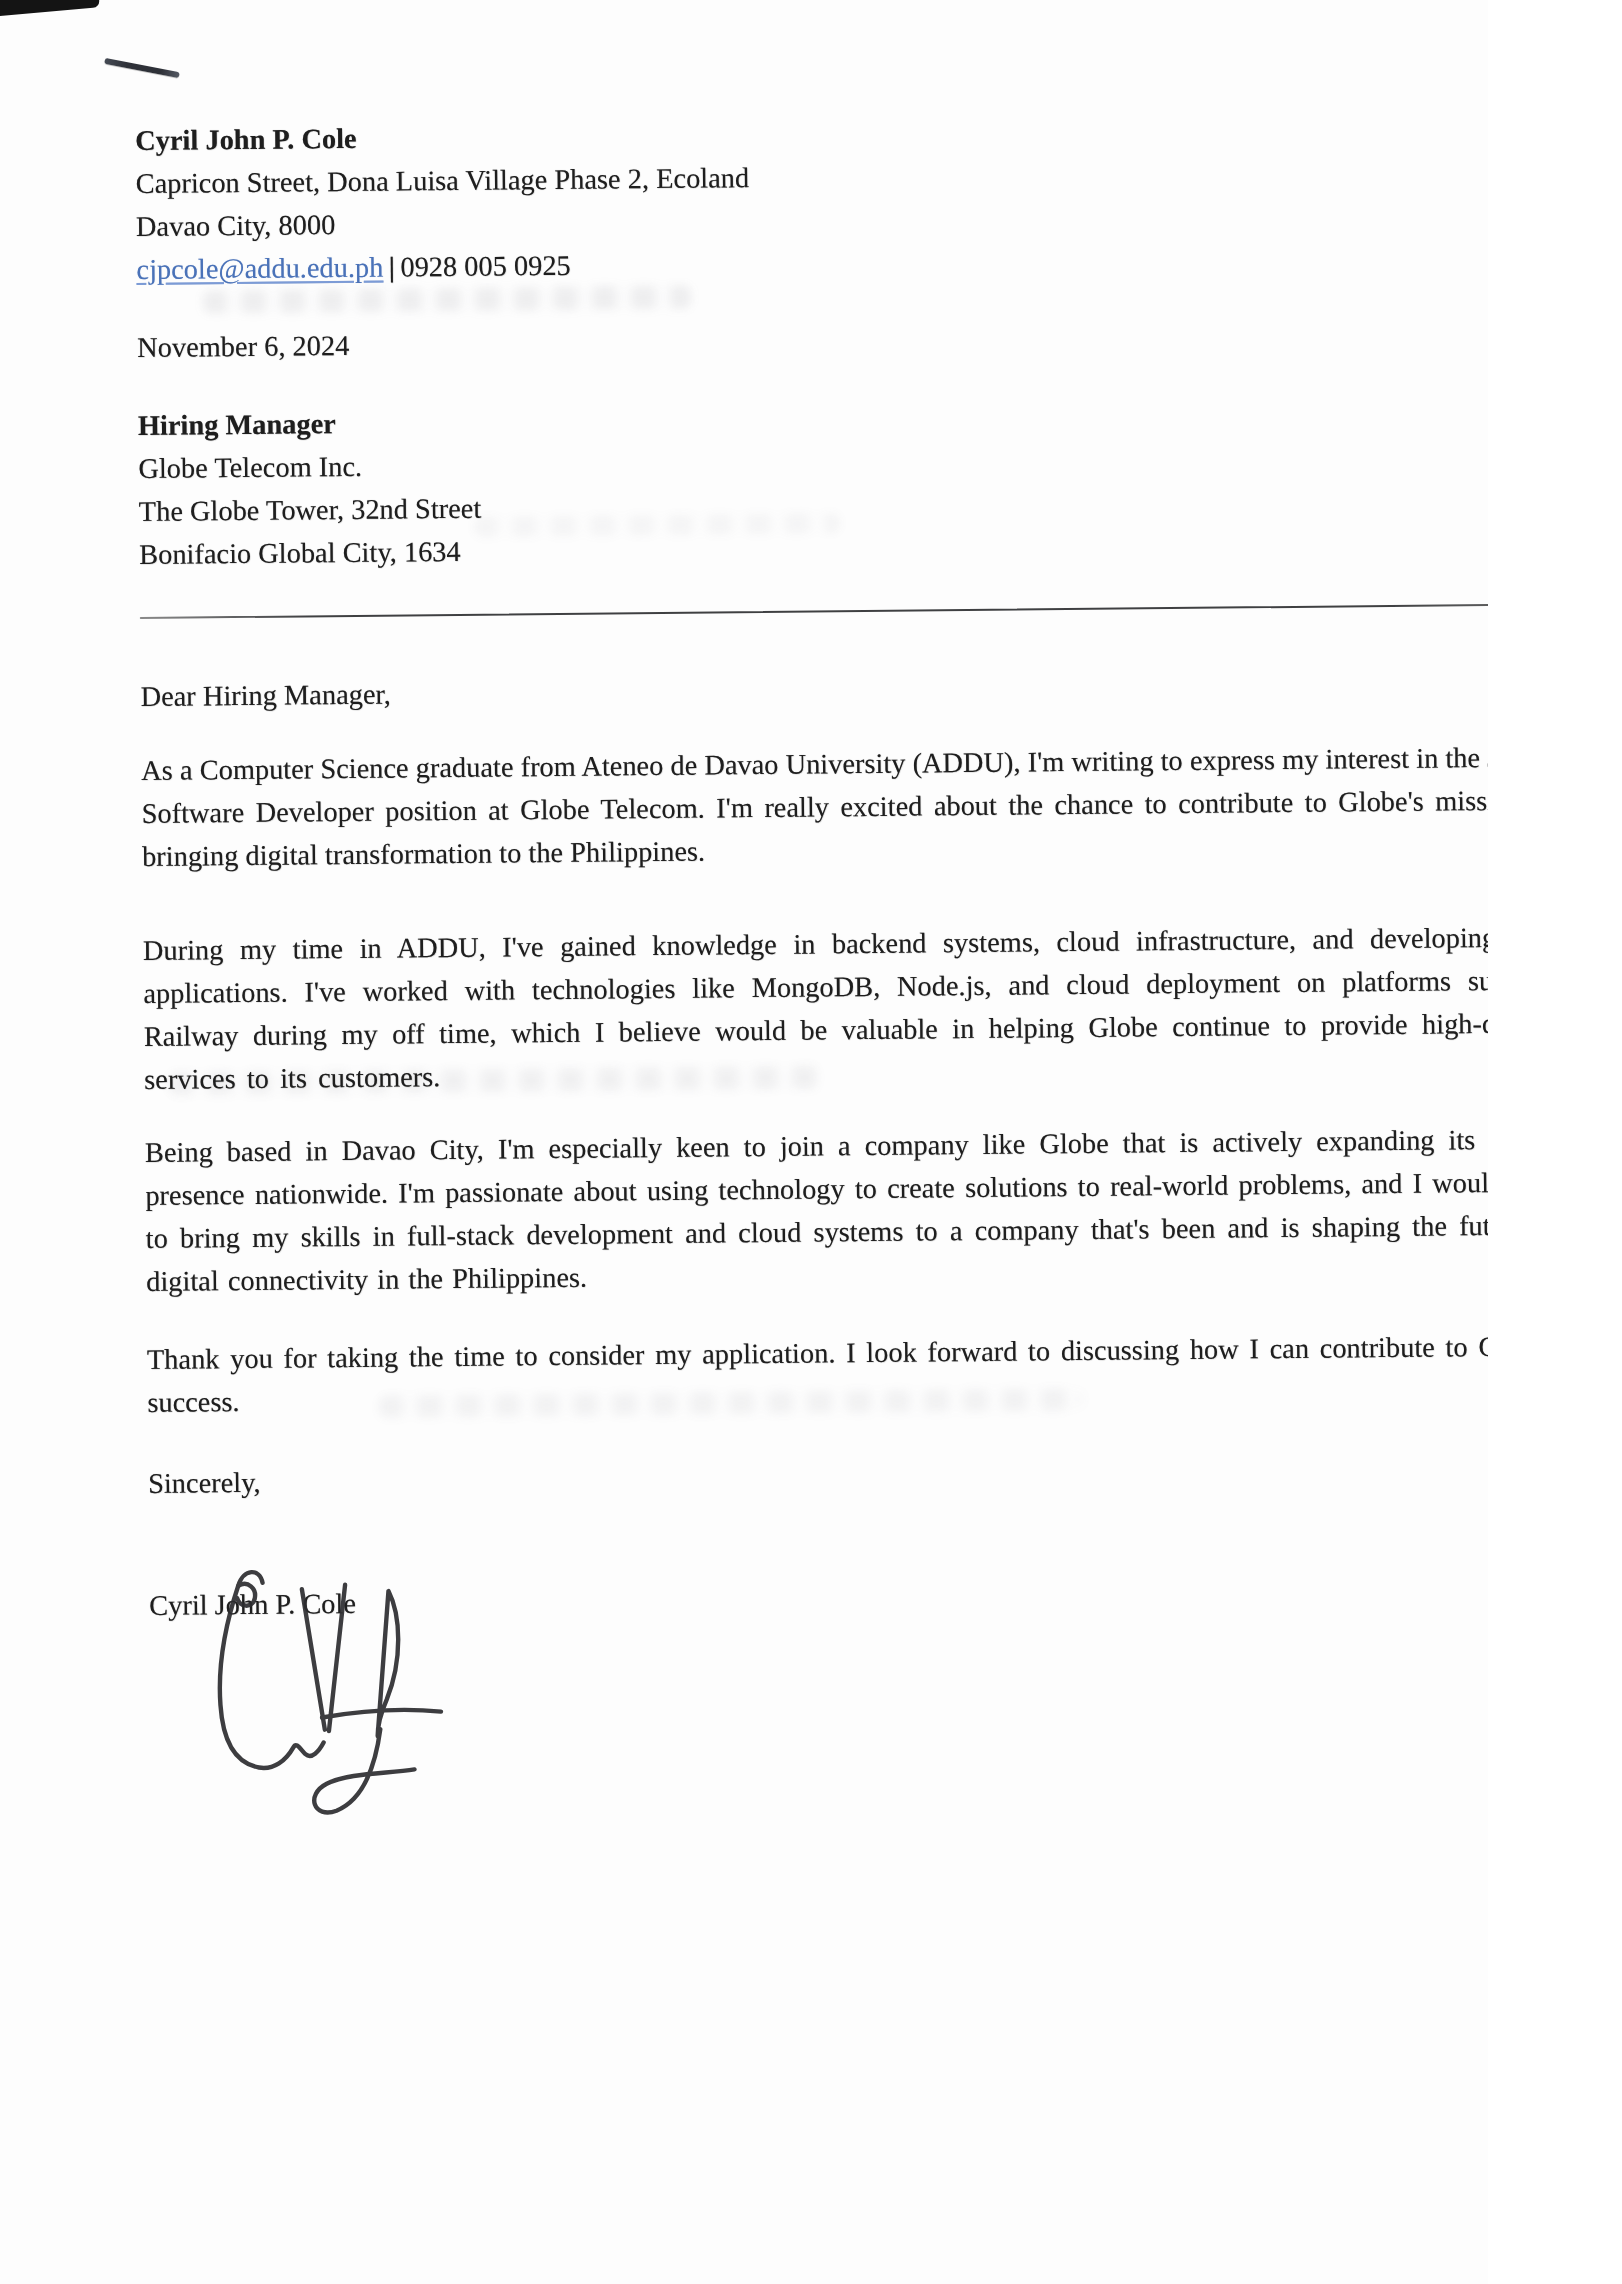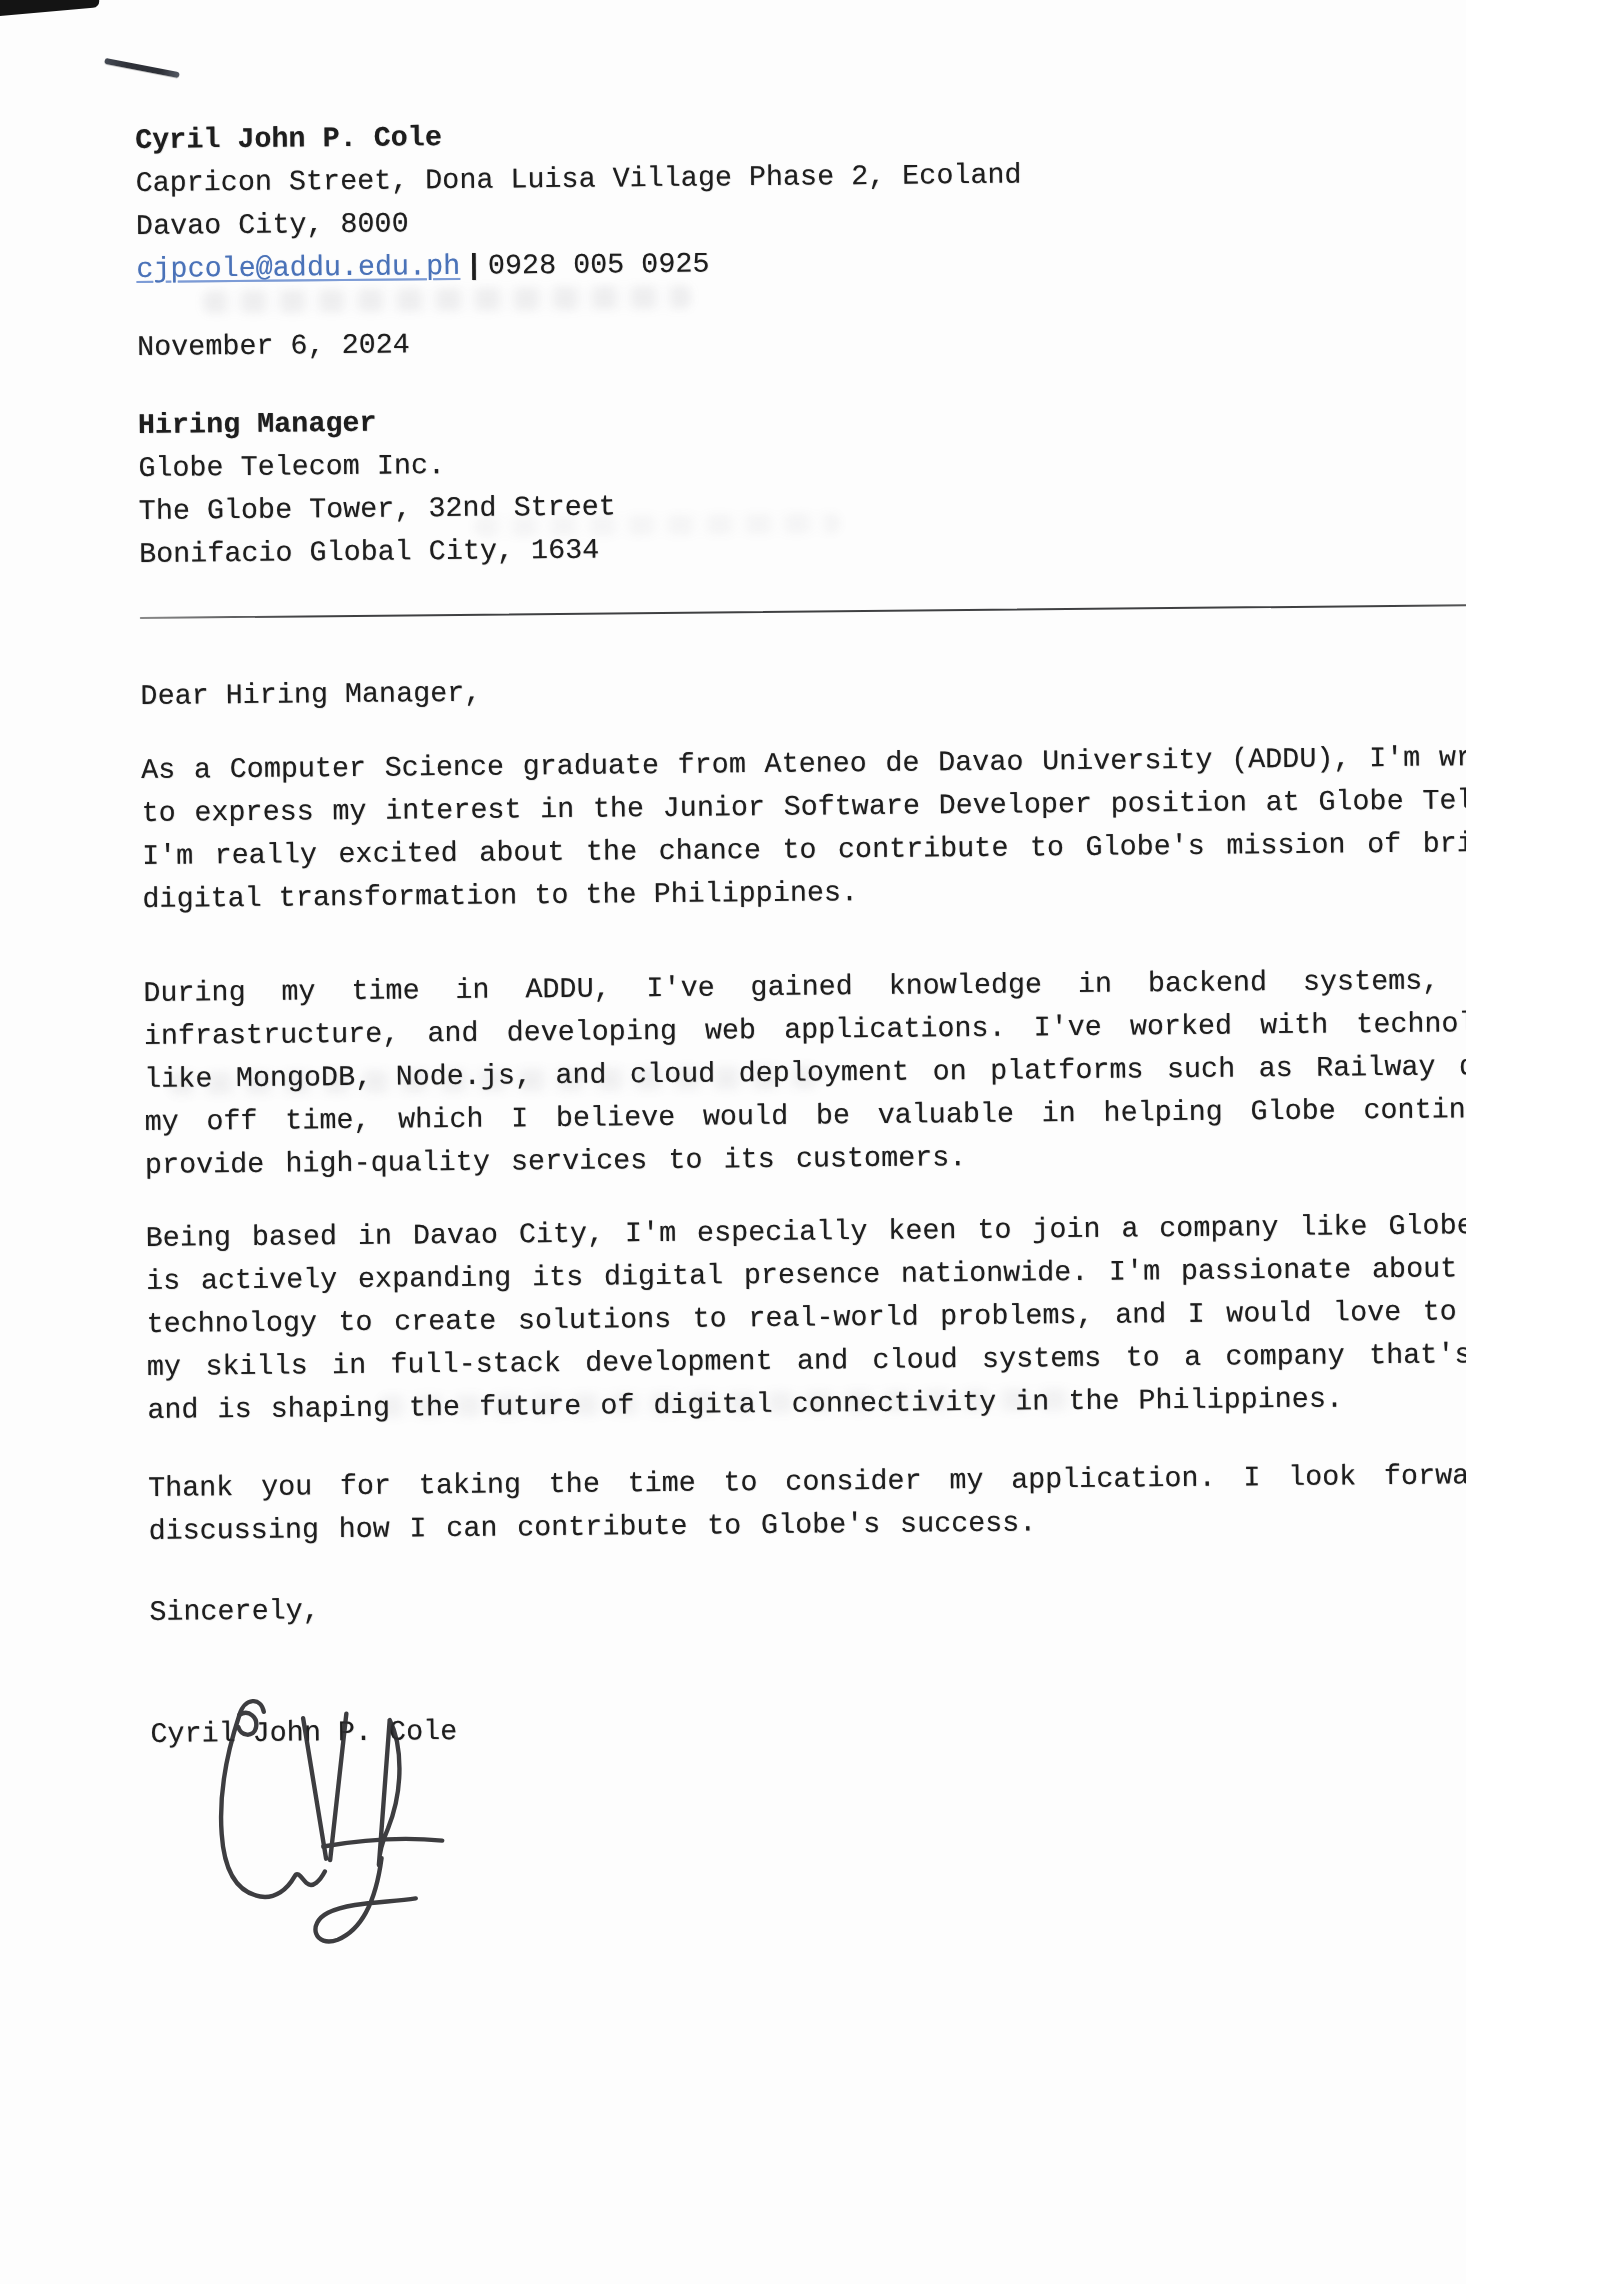--- a/index.html
+++ b/index.html
@@ -4,22 +4,23 @@
 <style>
   html, body { margin: 0; padding: 0; }
   body { background: #ffffff; }
 
   .page {
     position: relative;
     width: 1466px;
     height: 2284px;
     background: #fdfdfd;
     overflow: hidden;
-    font-family: Liberation Mono, monospace;
+    font-family: Liberation Serif, serif;
     color: #1e1e1e;
+    padding-left: 22px;
   }
 
   
   .corner-wedge {
     position: absolute;
     left: -9.5px; top: -10.8px;
     width: 108px; height: 23px;
     background: #141414;
     transform: rotate(-5deg);
     border-radius: 0 2.7px 6.8px 2.7px;

